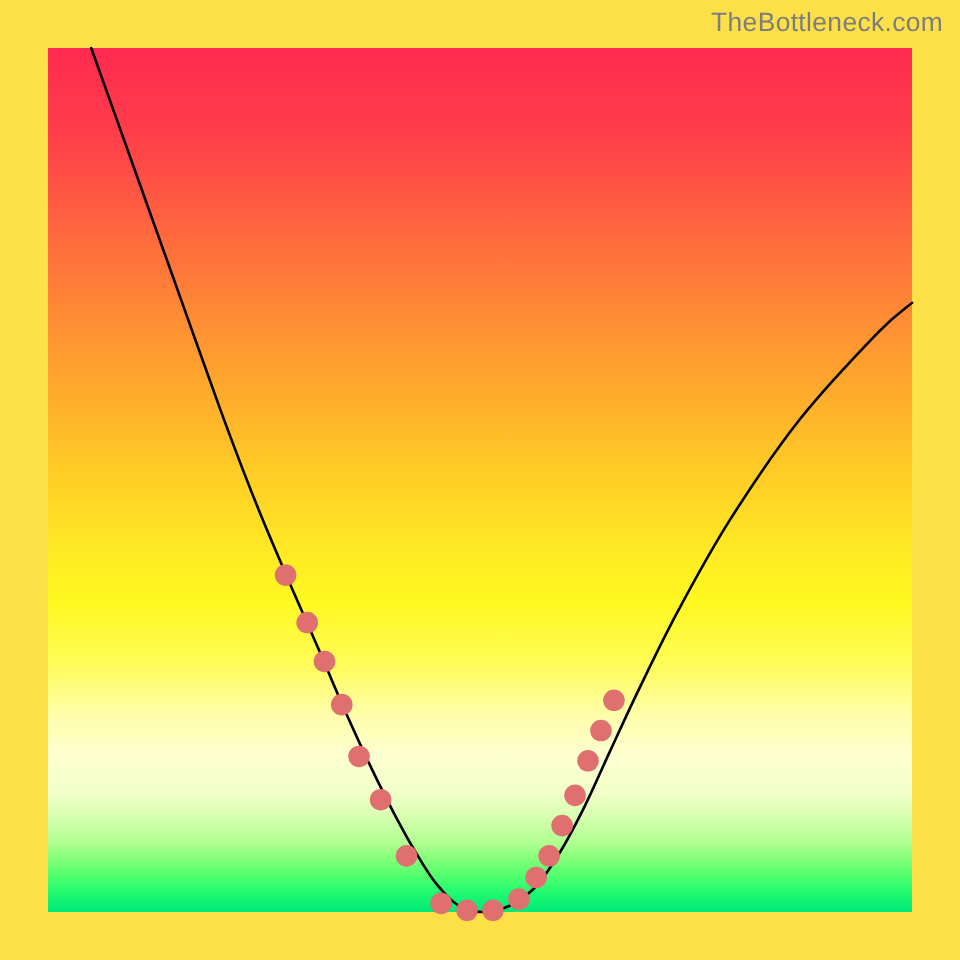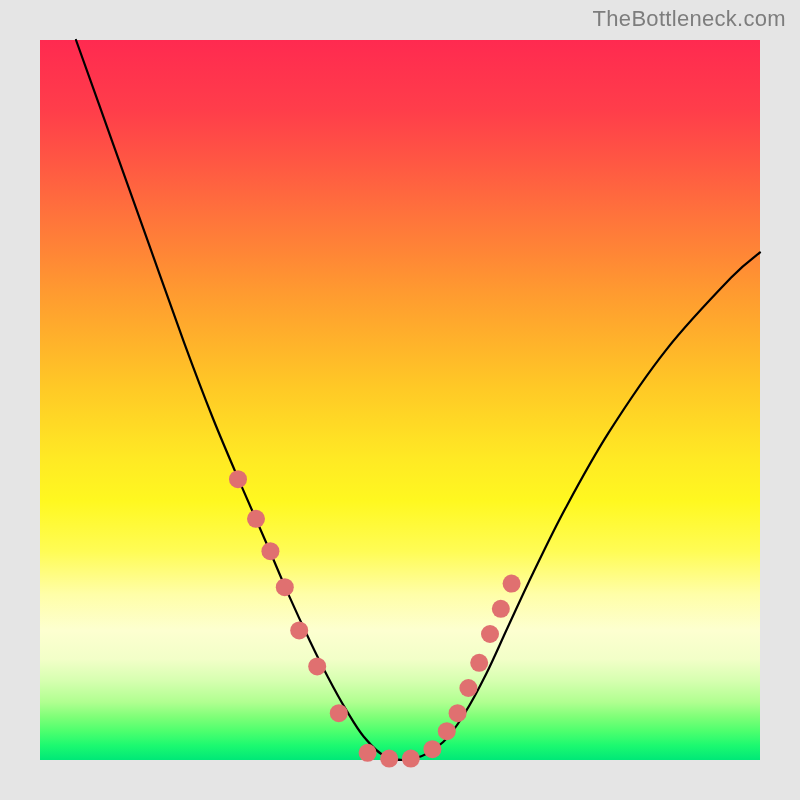--- a/index.html
+++ b/index.html
@@ -9,21 +9,21 @@
     height: 800px;
     overflow: hidden;
     background: #000;
     font-family: Arial, Helvetica, sans-serif;
   }
   .frame {
     position: absolute;
     top: 0; left: 0;
     width: 800px;
     height: 800px;
-    background: #e5e5e5;
+    background: #fde047;
   }
   .plot-area {
     position: absolute;
     top: 40px;
     left: 40px;
     width: 720px;
     height: 720px;
     
     background: linear-gradient(
       to bottom,

